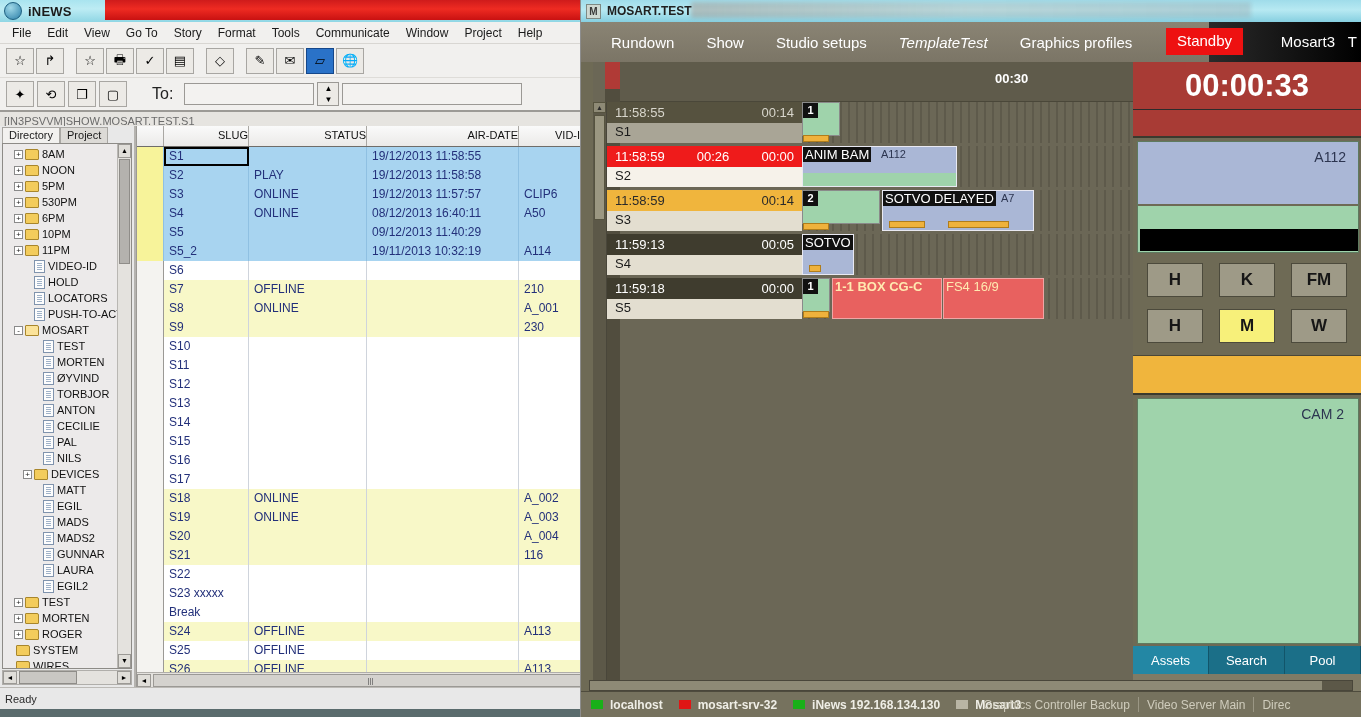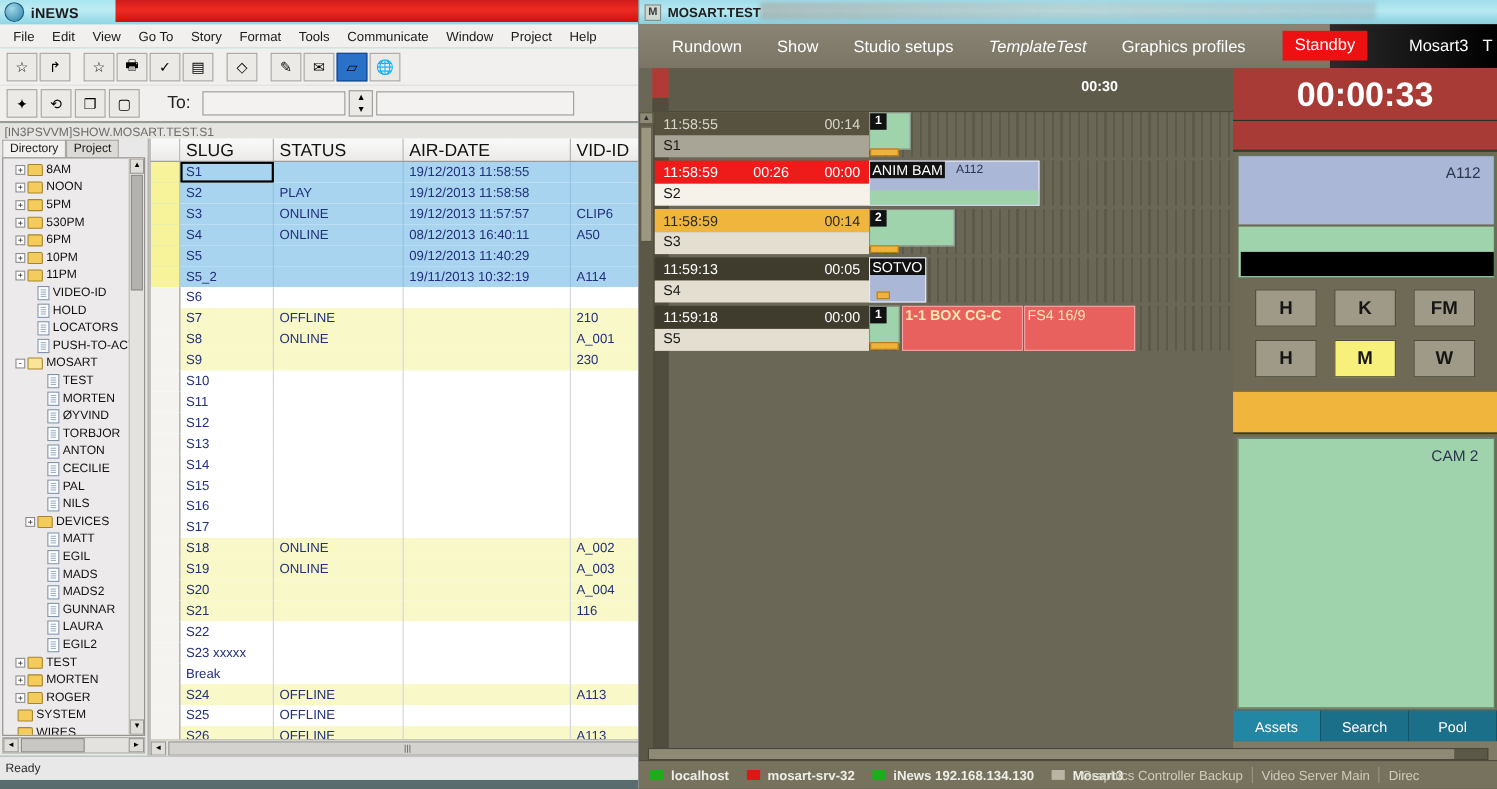--- a/index.html
+++ b/index.html
@@ -83,22 +83,22 @@
     border:1px solid #b0aeaa; display:flex; align-items:center; }
   .thbtn { width:14px; height:13px; background:#e0ded9; border:1px solid #9b9995;
     font-size:7px; text-align:center; line-height:11px; }
   .ththumb { width:58px; height:13px; background:#c9c7c3; border:1px solid #8f8d89; margin-left:2px;}
 
   
   .gridpane { flex:1; display:flex; flex-direction:column; border-left:1px solid #9b9995;
     background:#fff; overflow:hidden; }
   .ghead { height:21px; display:flex; background:#f3f2f0; border-bottom:1px solid #6f6d69;
     flex:none; }
-  .gh { border-right:1px solid #a9a7a3; font-size:16px; color:#111; padding:3px 0 0 5px;
-    background:linear-gradient(to bottom,#fafafa,#ebeae8); }
+  .gh { border-right:1px solid #a9a7a3; font-size:11px; color:#111; padding:3px 0 0 5px;
+    background:linear-gradient(to bottom,#fafafa,#ebeae8);text-align:right; }
   .c0 { width:27px; }
   .c1 { width:85px; }
   .c2 { width:118px; }
   .c3 { width:152px; }
   .c4 { width:70px; }
   .gbody { flex:1; overflow:hidden; position:relative; }
   .grow { height:19px; display:flex; align-items:stretch; font-size:12px; }
   .gc { border-right:1px solid #cfd4dc; padding:2px 0 0 5px; color:#23307a;
     overflow:hidden; white-space:nowrap; }
   .grow .c0 { border-right:1px solid #9b9995; }
@@ -135,21 +135,21 @@
     display:flex; align-items:center; padding-left:14px; position:relative; }
   .m-menu .mi { font-size:15px; color:#ffffff; padding:0 16px; }
   .m-menu .mi.ital { font-style:italic; }
   .m-menu .blk { position:absolute; right:0; top:0; bottom:0; width:152px;
     background:linear-gradient(to right,#2a2a2a,#000); }
   .m-standby { position:absolute; right:118px; top:6px; height:27px; background:#ee1111;
     color:#fff; font-size:15px; padding:4px 11px; }
   .m-m3 { position:absolute; right:26px; top:11px; font-size:15px; color:#fff; }
   .m-tcut { position:absolute; right:4px; top:11px; font-size:15px; color:#fff; }
 
-  .m-main { position:absolute; left:0; top:62px; right:0; bottom:26px; display:flex; }
+  .m-main { position:absolute; left:0; top:62px; right:0; bottom:26px; display:flex;padding-left:12px; }
 
   
   .tl-col { width:540px; position:relative; background:#6b6756; }
   .tl-stripe { position:absolute; left:12px; top:0; width:15px; height:27px; background:#b03a36; }
   .tl-stripe2 { position:absolute; left:12px; top:27px; width:15px; bottom:0; background:#514d3e; }
   .tl-ruler { height:40px; position:relative; background:#5f5b4b; margin-left:27px;
     border-bottom:1px solid #4a4739; }
   .tl-ruler .mark { position:absolute; top:9px; font-size:13px; color:#ffffff; font-weight:bold; }
   .tl-area { position:absolute; left:0; top:40px; right:0; bottom:0; display:flex; }
   .tl-scroll { width:14px; background:#5c5848; border-right:1px solid #49463a; position:relative; }
@@ -769,20 +769,26 @@
                     <span></span>
                     <span>00:14</span>
                   </div>
                   <div class="t-bot">S3</div>
                 </div>
                 <div class="t-right">
                   <div class="clip bar-green" style="left: 0px; width: 78px; height: 34px;">
                     <div class="numbox">2</div>
                     <div class="bar-orange" style="left: 0px; bottom: -7px; width: 26px;"></div>
                   </div>
+                  <div class="clip bar-blue" style="left: 80px; width: 152px; border-color: rgb(233, 233, 242);">
+                    <div class="lbl">SOTVO DELAYED</div>
+                    <div class="sub" style="left: 118px;">A7</div>
+                    <div class="bar-orange" style="left: 6px; bottom: 2px; width: 36px;"></div>
+                    <div class="bar-orange" style="left: 65px; bottom: 2px; width: 61px;"></div>
+                  </div>
                 </div>
               </div>
               <div class="trowm st-dark">
                 <div class="t-left">
                   <div class="t-top">
                     <span>11:59:13</span>
                     <span></span>
                     <span>00:05</span>
                   </div>
                   <div class="t-bot">S4</div>

